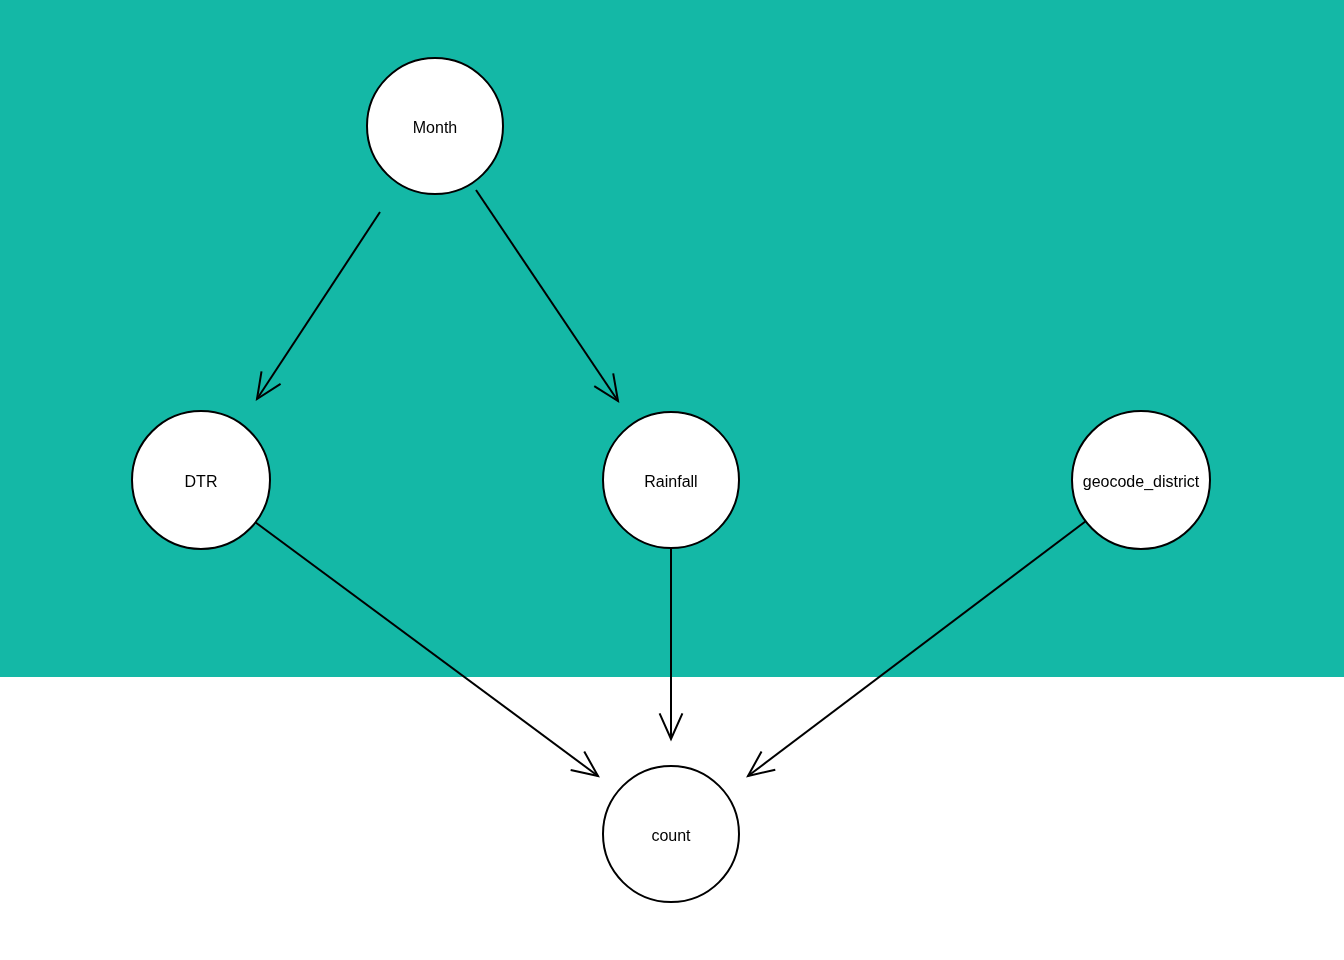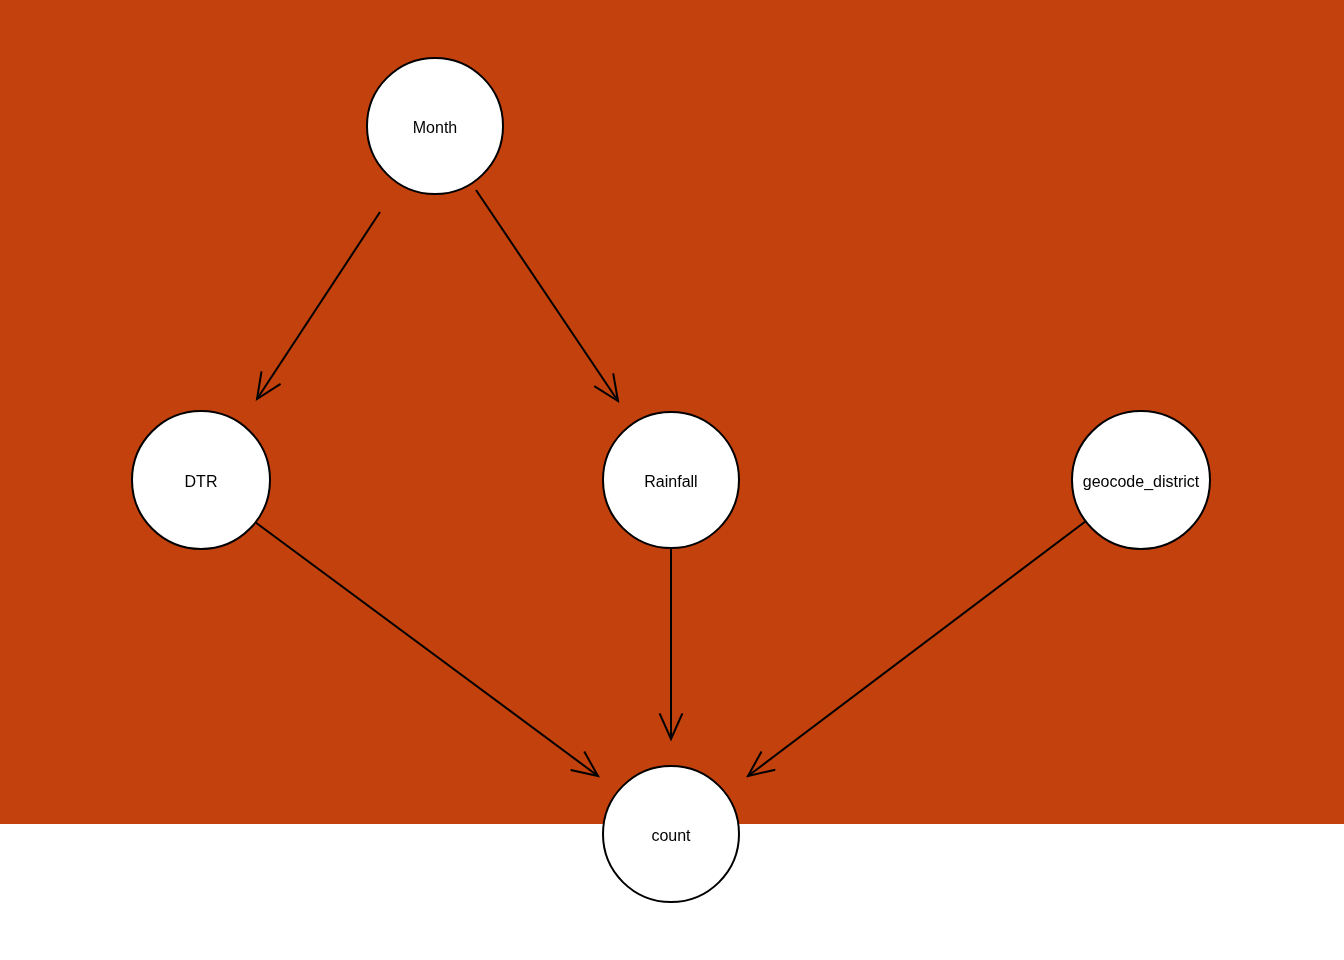--- a/index.html
+++ b/index.html
@@ -10,22 +10,22 @@
   }
   body {
     width: 1344px;
     height: 960px;
     overflow: hidden;
     font-family: "Liberation Sans", sans-serif;
   }
   #dag-canvas {
     position: relative;
     width: 1344px;
-    height: 824px;
-    background: #c2410c;
+    height: 677px;
+    background: #14b8a6;
   }
   svg#dag-svg {
     position: absolute;
     top: 0;
     left: 0;
     width: 1344px;
     height: 960px;
     display: block;
   }
   .node-circle {

